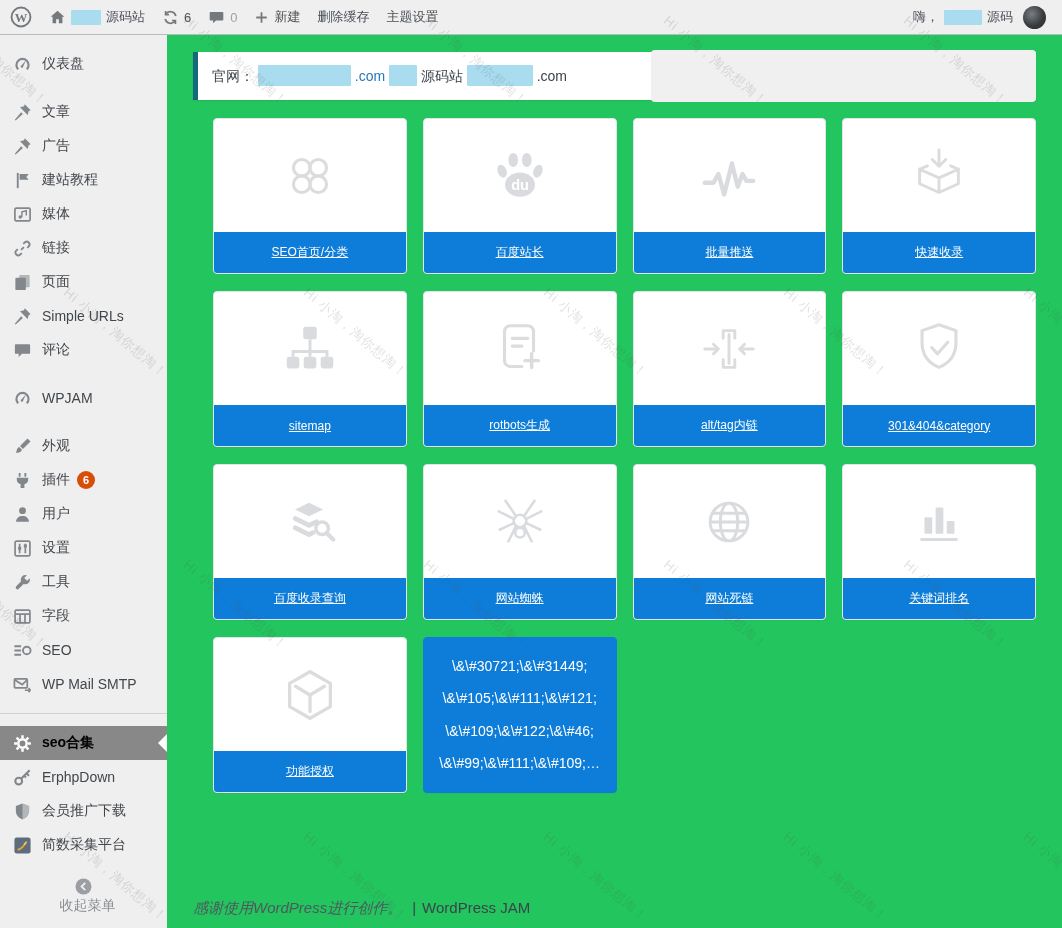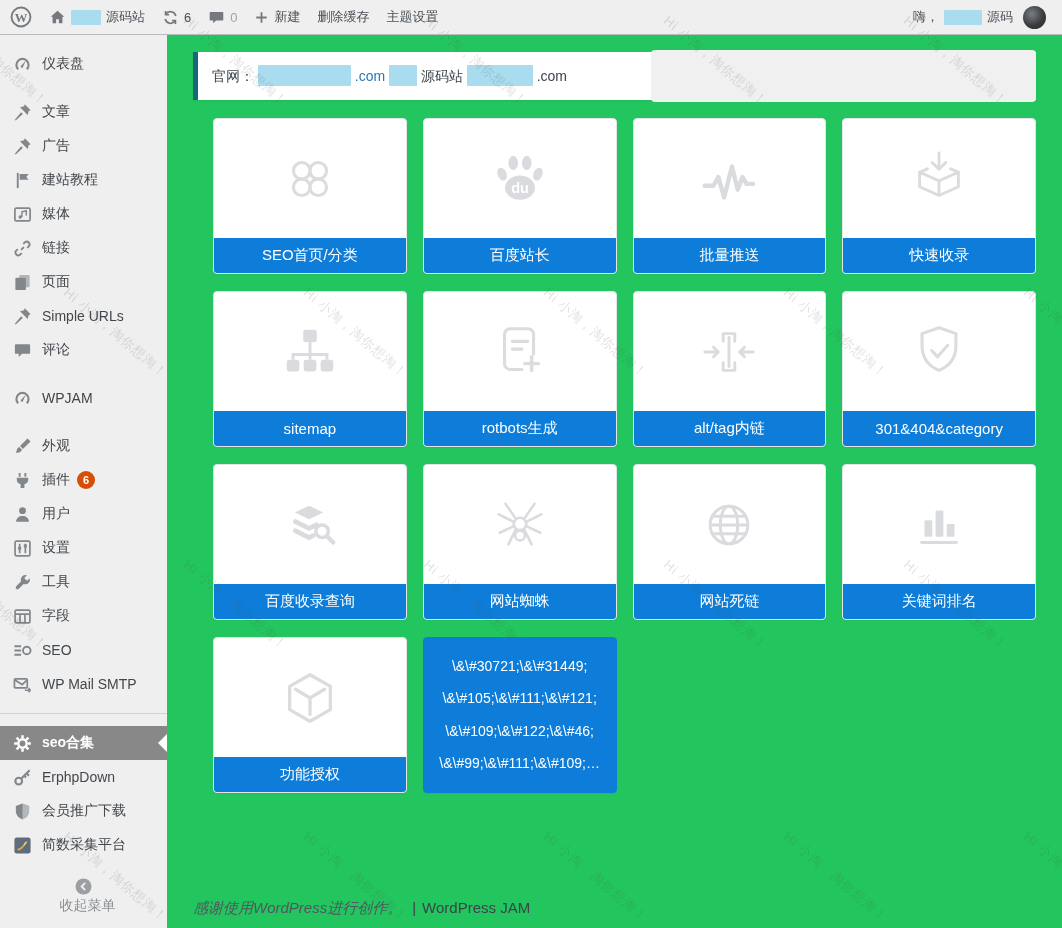--- a/index.html
+++ b/index.html
@@ -33,21 +33,21 @@
   
   #sidebar{position:absolute;left:0;top:35px;bottom:0;width:167px;background:#efefef;z-index:2;}
   #sidebar-menu{padding-top:12px;}
   .mitem{display:flex;align-items:center;height:34px;padding:0 4px 0 12px;
     font-size:14px;color:#42474c;position:relative;cursor:pointer;text-decoration:none;}
   .mitem.gap{margin-top:14px;}
   .mi{width:21px;height:21px;margin-right:9px;color:#82878c;display:inline-flex;
     align-items:center;justify-content:center;flex:none;}
   .mi svg{display:block;}
   .mlabel{white-space:nowrap;}
-  .mitem.active{background:#888888;color:#ffffff;font-weight:bold;}
+  .mitem.active{background:#888888;color:#000000;font-weight:bold;}
   .mitem.active .mi{color:#fff;}
   .mitem.active::after{content:"";position:absolute;right:0;top:50%;margin-top:-9px;
     border:9px solid transparent;border-right-color:#fdfdfd;}
   .mitem.muted{color:#8b9094;flex-direction:column;}
   .mitem.muted .mi{color:#9b9fa3;}
   .badge{margin-left:7px;background:#d64e07;color:#fff;font-size:11px;font-weight:bold;
     min-width:18px;height:18px;line-height:18px;border-radius:50%;text-align:center;padding:0 2px;}
   .mdiv{border-top:1px solid #d2d2d2;margin:12px 0;}
   
   #content{position:absolute;left:167px;top:35px;right:0;bottom:0;background:#22c55e;}
@@ -55,22 +55,22 @@
     box-shadow:0 1px 2px rgba(0,0,0,.07);padding:13px 14px;font-size:14px;
     color:#3c434a;position:relative;line-height:22px;}
   .nlink{color:#2779b8;text-decoration:none;cursor:pointer;}
   .notice-gray{position:absolute;right:0;top:-2px;bottom:-2px;width:46%;
     background:#f0f0f1;border-radius:4px;}
   #card-grid{margin:18px 26px 0 46px;display:grid;grid-template-columns:repeat(4,1fr);gap:17px 16px;}
   .card{height:156px;background:#fff;border:1px solid #e2e4e7;border-radius:4px;
     display:flex;flex-direction:column;overflow:hidden;text-decoration:none;
     box-shadow:0 1px 1px rgba(0,0,0,.03);cursor:pointer;}
   .card-body{flex:1;display:flex;align-items:center;justify-content:center;}
-  .card-label{height:35px;flex:none;background:#0d7dd9;color:#fff;font-size:15px;
-    display:flex;align-items:center;justify-content:center;white-space:nowrap;}
+  .card-label{height:41px;flex:none;background:#0d7dd9;color:#fff;font-size:12px;
+    display:flex;align-items:center;justify-content:center;white-space:nowrap;text-decoration:underline;}
   .card.entity{background:#0d7dd9;border-color:#0d7dd9;color:#fff;
     padding:12px 4px;justify-content:space-around;text-align:center;font-size:14px;}
   .entity-line{line-height:1.25;}
   #footer{position:absolute;left:26px;bottom:10px;font-size:15px;color:#50575e;}
   .thanks{font-style:italic;cursor:pointer;}
   .sep{margin:0 6px 0 10px;color:#3c434a;}
   .brand{color:#3c434a;}
   
   #watermarks{position:absolute;inset:0;pointer-events:none;z-index:20;overflow:hidden;}
   .wm{position:absolute;white-space:nowrap;transform:rotate(40deg);

